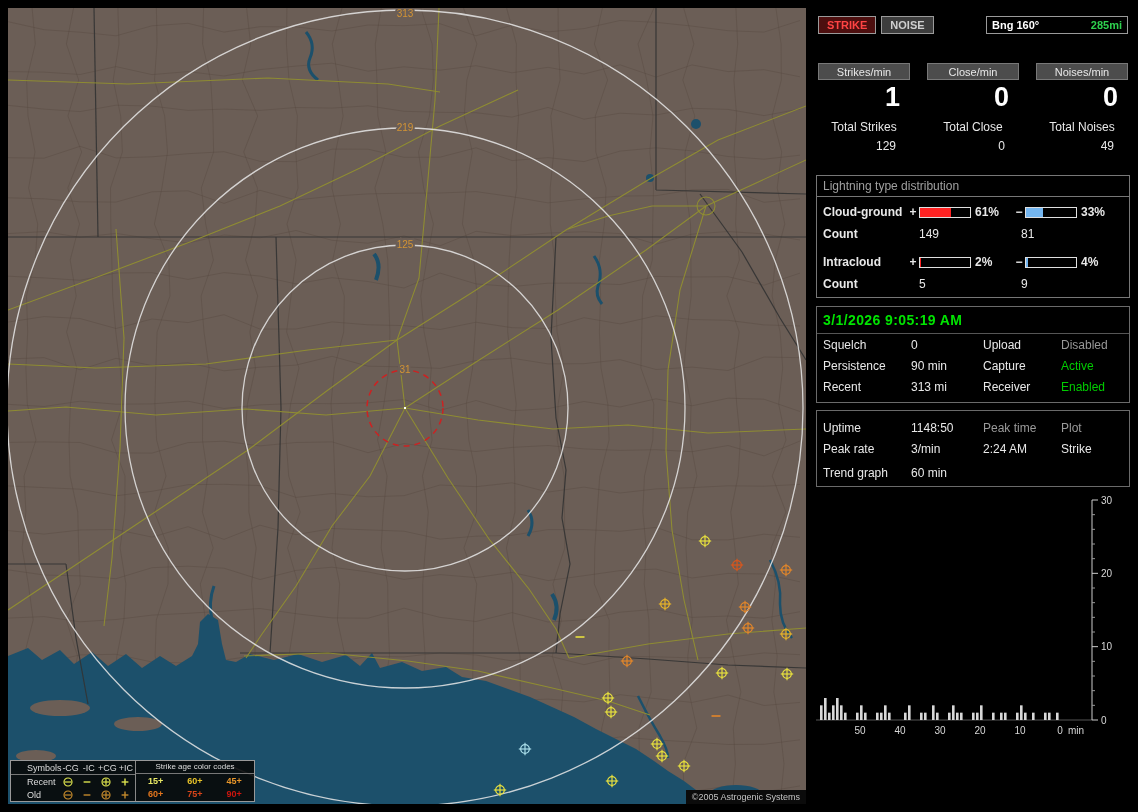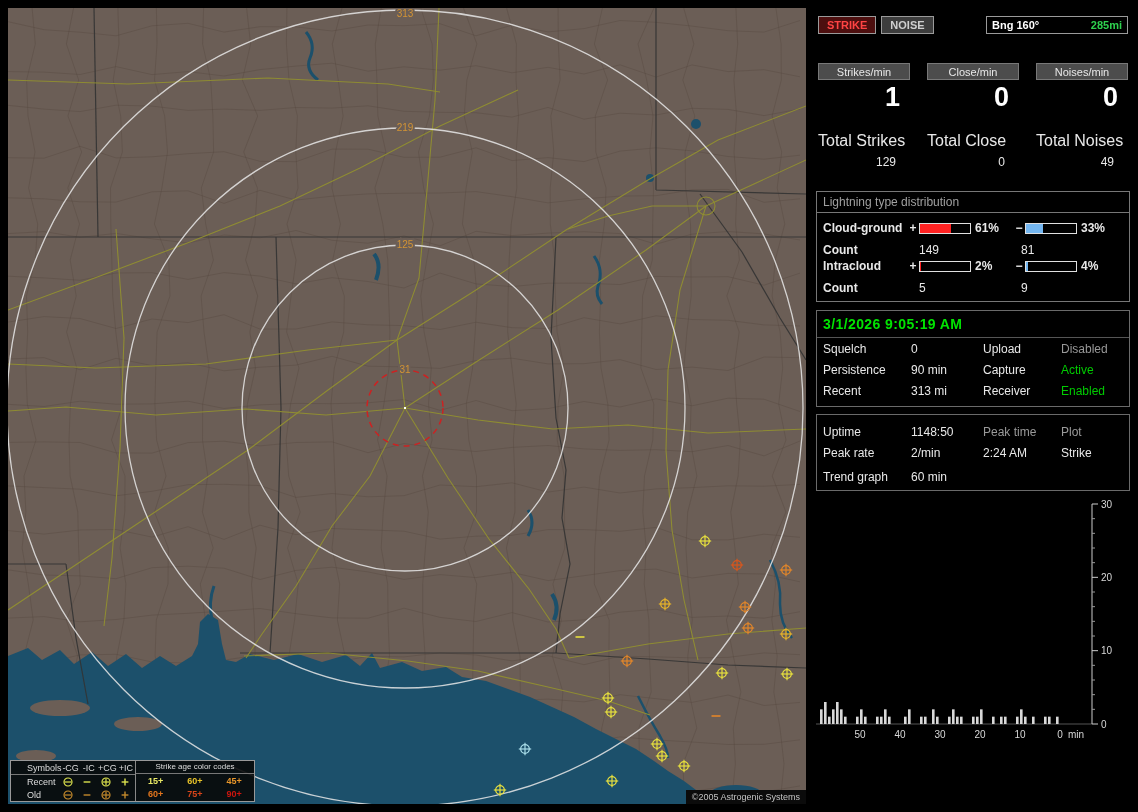--- a/index.html
+++ b/index.html
@@ -36,27 +36,27 @@
   .bng-box{margin-left:auto;width:130px;height:16px;border:1px solid #9a9a9a;background:#000;
            display:flex;align-items:center;padding:0 5px;font-size:11px;font-weight:bold;color:#fff;gap:27px;}
   .bng-value{margin-left:auto;}
 
   .stats-row{display:flex;justify-content:space-between;margin:29px 2px 0 2px;}
   .stat-col{width:92px;}
   .stat-box{height:15px;background:#4c4c4c;border:1px solid #787878;color:#e8e8e8;font-size:11px;
             display:flex;align-items:center;justify-content:center;}
   .stat-rate{font-size:27px;font-weight:bold;color:#fff;text-align:right;padding-right:10px;
              margin-top:2px;line-height:30px;height:30px;}
-  .stat-total-label{font-size:16px;margin-top:20px;white-space:nowrap;}
+  .stat-total-label{font-size:12px;text-align:center;margin-top:8px;white-space:nowrap;}
   .stat-total-value{font-size:12px;text-align:right;padding-right:14px;margin-top:5px;}
 
   .dist-box{margin-top:22px;border:1px solid #777;padding-bottom:6px;}
   .dist-title{color:#a0a0a0;padding:3px 6px;border-bottom:1px solid #777;font-size:12px;}
   .dist-row{display:flex;align-items:center;margin:8px 6px 0 6px;}
-  .dist-row.gap{margin-top:2px;}
+  .dist-row.gap{margin-top:14px;}
   .dist-label{width:84px;font-weight:bold;}
   .sign{width:12px;text-align:center;font-weight:bold;}
   .bar{width:50px;height:9px;border:1px solid #e0e0e0;background:#000;display:inline-block;}
   .bar-fill{display:block;height:100%;width:0;}
   .pct{width:38px;font-weight:bold;padding-left:4px;}
   .count-row{display:flex;margin:8px 6px 0 6px;}
   .count-val{width:102px;padding-left:12px;box-sizing:border-box;}
   .count-val:first-of-type{margin-left:12px;}
 
   .status-box{border:1px solid #6a6a6a;margin-top:8px;padding:5px 6px 8px 6px;}
@@ -411,21 +411,21 @@
     </div>
   </div>
 
   <div class="session-box">
     <div class="grid4">
       <span>Uptime</span>
       <span>1148:50</span>
       <span class="dim">Peak time</span>
       <span class="dim">Plot</span>
       <span>Peak rate</span>
-      <span>2/min</span>
+      <span>3/min</span>
       <span>2:24 AM</span>
       <span>Strike</span>
     </div>
     <div class="trend-row">
       <span class="lbl">Trend graph</span>
       <span>60 min</span>
     </div>
   </div>
 
   <div class="trend-chart">

